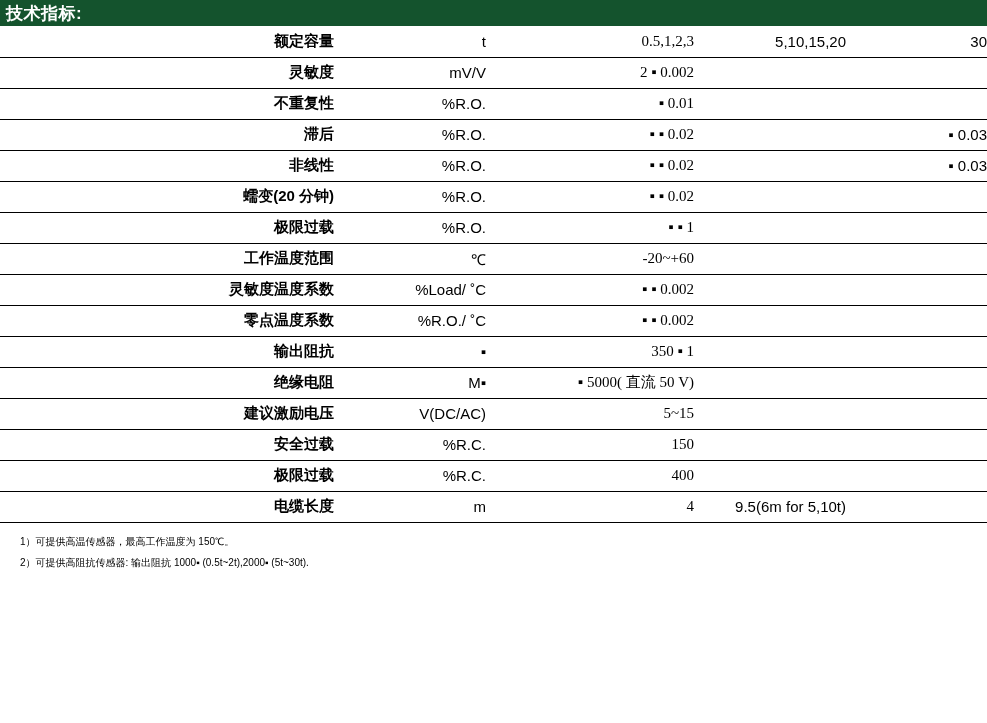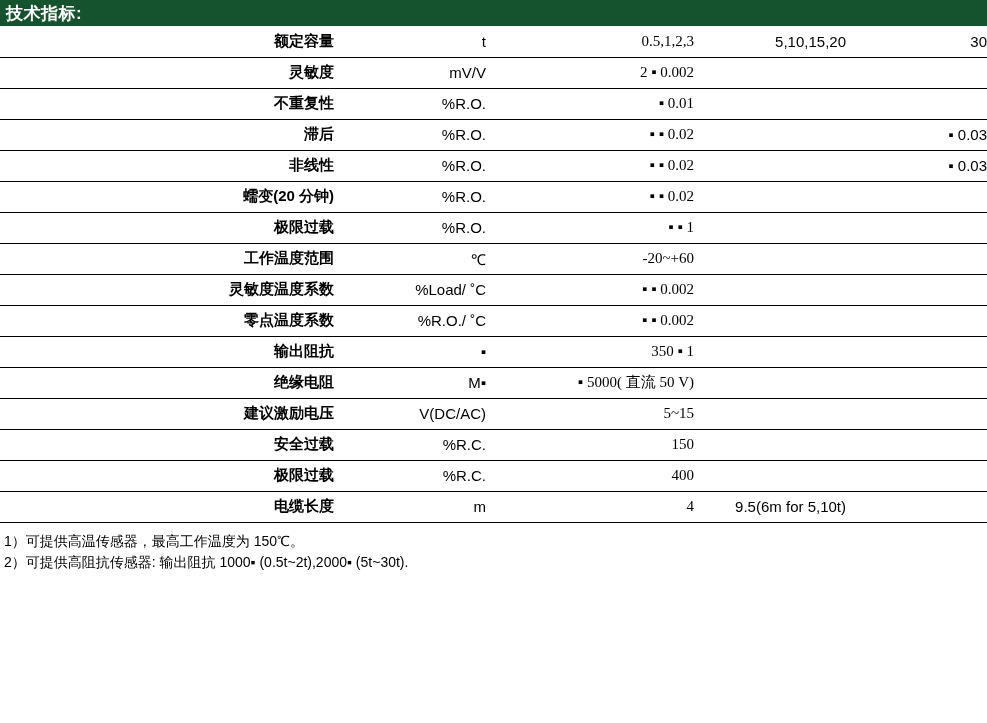--- a/index.html
+++ b/index.html
@@ -51,22 +51,22 @@
     box-sizing: border-box;
     white-space: nowrap;
     overflow: hidden;
   }
   td.c-name  { width: 334px; font-weight: bold; }
   td.c-unit  { width: 152px; }
   td.c-v1    { width: 208px; font-family: Liberation Serif, serif; }
   td.c-v2    { width: 152px; }
   td.c-v3    { width: 141px; }
   .notes {
-    padding: 8px 0 0 4px;
-    font-size: 14px;
+    padding: 8px 0 0 20px;
+    font-size: 10px;
     line-height: 21px;
   }
   .notes div {
     white-space: nowrap;
   }
 </style>
 </head>
 <body>
 
 <div class="page">

